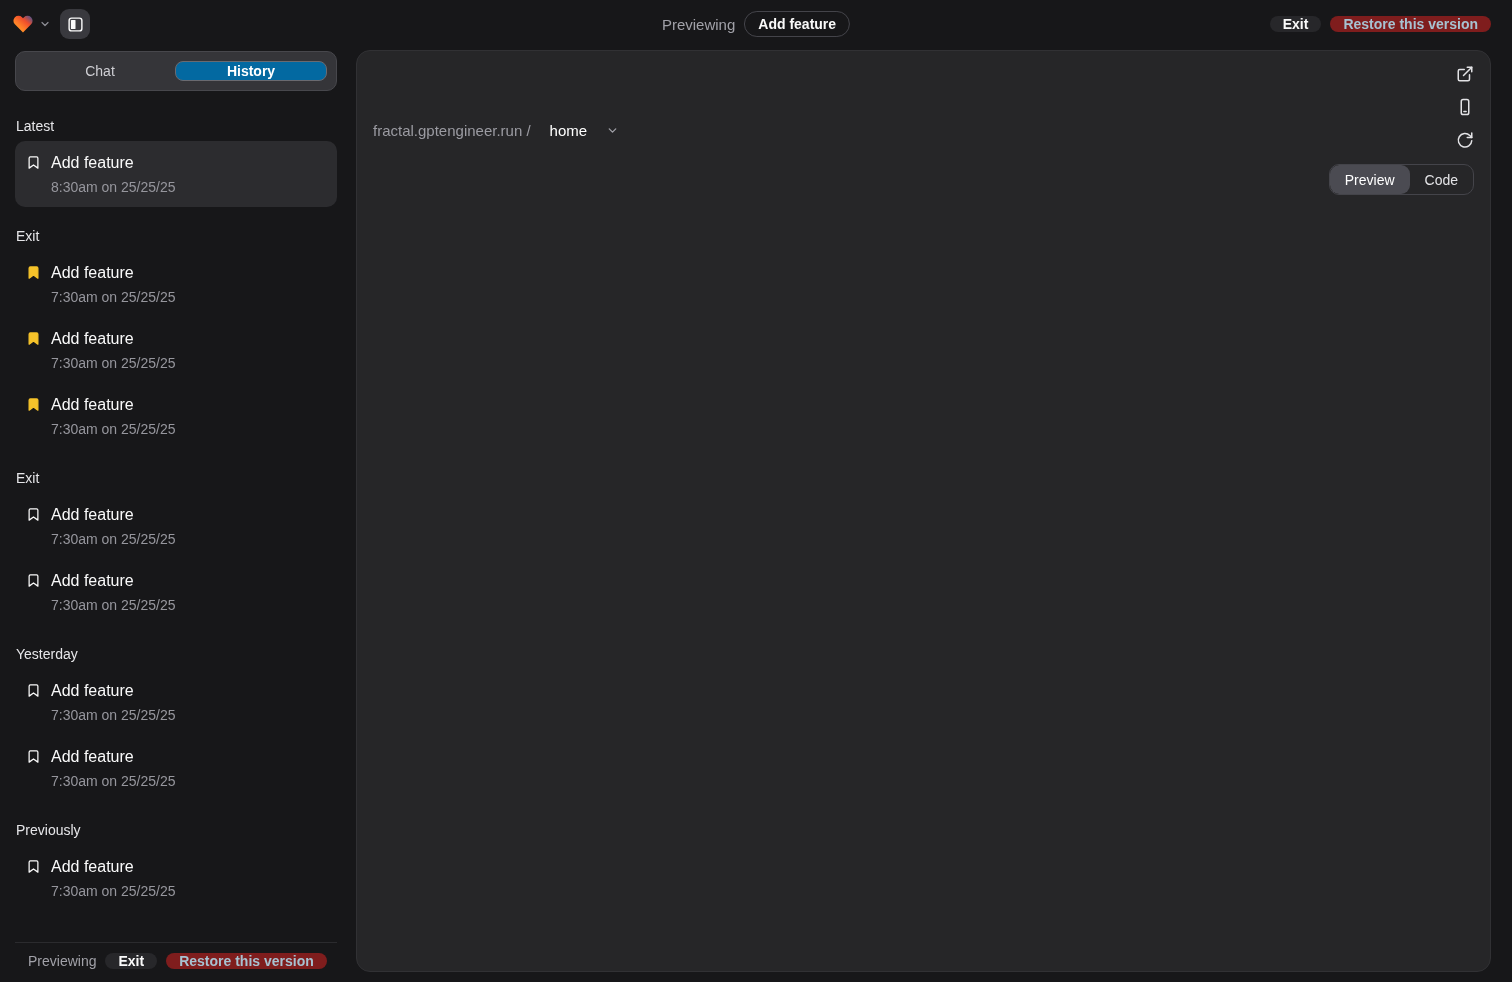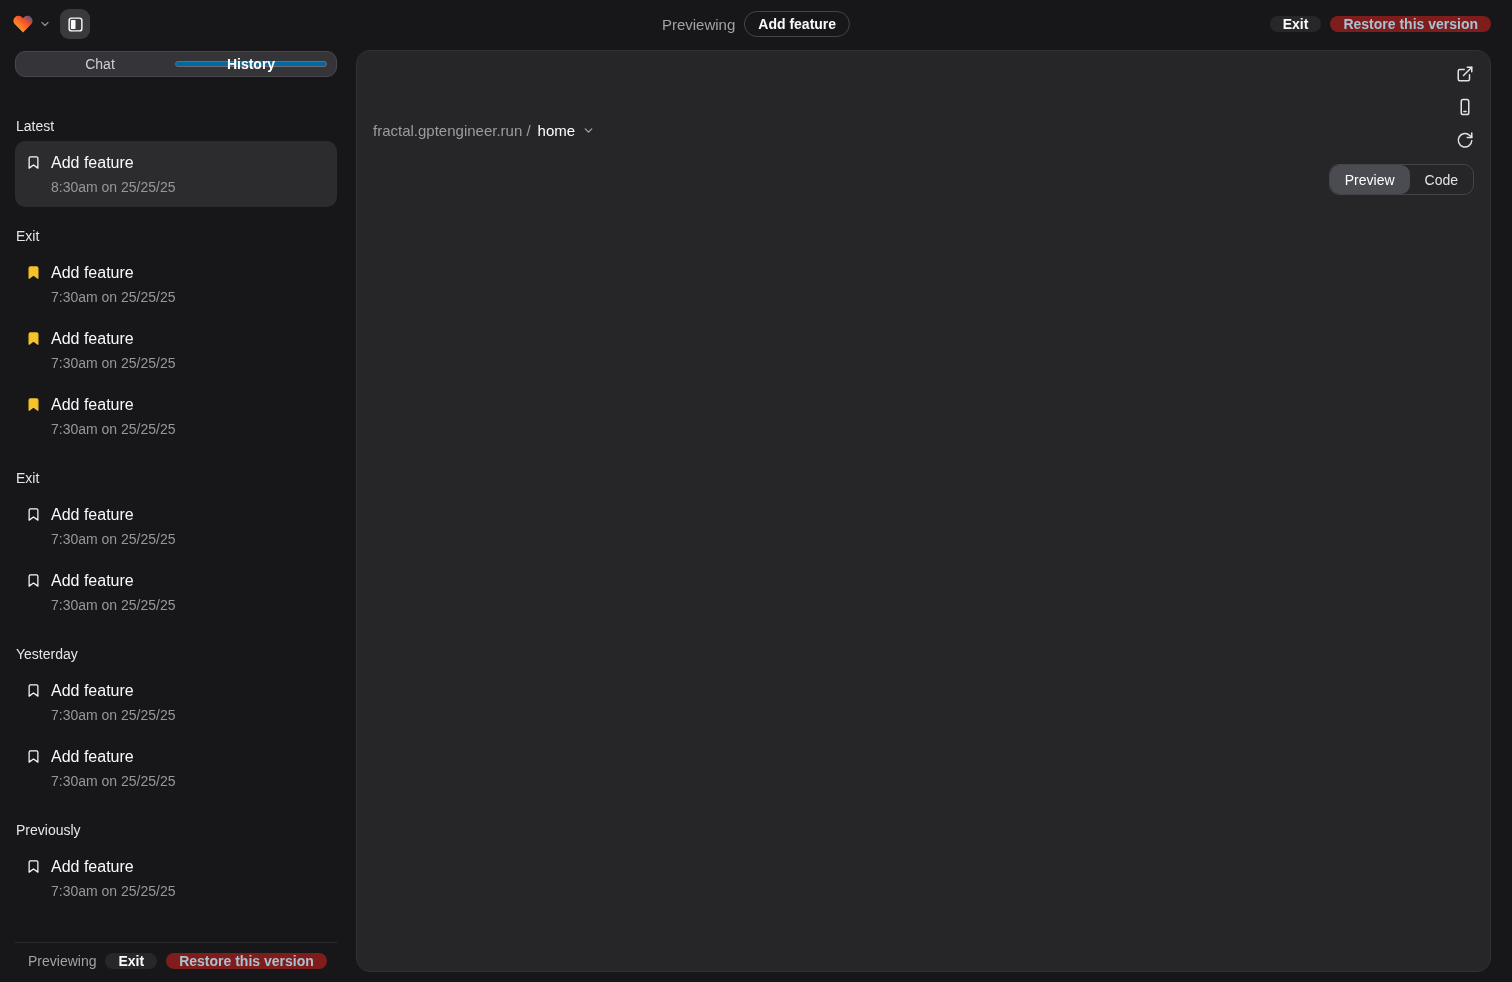--- a/index.html
+++ b/index.html
@@ -37,21 +37,21 @@
   .topbar-right { margin-left:auto; display:flex; align-items:center; gap:9px; }
   .btn { border:none; border-radius:8px; font-size:14px; font-weight:600;
          font-family:inherit; padding:0 13px; cursor:pointer; white-space:nowrap; }
   .btn-exit { background:#27272a; color:#fafafa; }
   .btn-restore { background:#7f1d1d; color:#a7c2d1; }
 
   
   .sidebar { position:absolute; left:15px; top:51px; width:322px; bottom:0; }
   .seg-tabs {
     display:flex; background:#353539; border:1px solid #47474c;
-    border-radius:10px; height:26px; padding:9px; overflow:hidden;
+    border-radius:10px; height:40px; padding:9px; overflow:hidden;
   }
   .seg-tab {
     flex:1; display:flex; align-items:center; justify-content:center;
     font-size:14px; color:#cfcfd4; cursor:pointer; border-radius:8px;
   }
   .seg-tab.active {
     background:#0369a1; color:#ffffff; border:1px solid #6a6a70; font-weight:700;
   }
 
   .hist-list { position:absolute; top:48px; left:0; right:0; bottom:62px; overflow:hidden; }
@@ -76,21 +76,21 @@
 
   
   .preview-panel {
     position:absolute; left:356px; top:50px; width:1135px; height:922px;
     background:#262628; border:1px solid #313134; border-radius:14px;
   }
   .panel-head {
     display:flex; align-items:center; justify-content:space-between;
     padding:14px 16px 12px 16px;
   }
-  .url-group { display:flex; align-items:center; gap:7px; cursor:pointer; }
+  .url-group { display:flex; align-items:center; gap:19px; cursor:pointer; }
   .url-host { color:#9b9ba2; font-size:15px; }
   .url-page { color:#ffffff; font-size:15px; font-weight:500; }
   .url-chevron { width:13px; height:13px; color:#a1a1a8; }
   .head-right { display:flex; align-items:flex-end; gap:15px;flex-direction:column; }
   .tool-icon { width:18px; height:18px; color:#e3e3e6; cursor:pointer; display:block; }
   .view-toggle {
     display:flex; border:1px solid #44444a; border-radius:10px;
     height:31px; overflow:hidden; margin-left:8px;
   }
   .view-tab {

